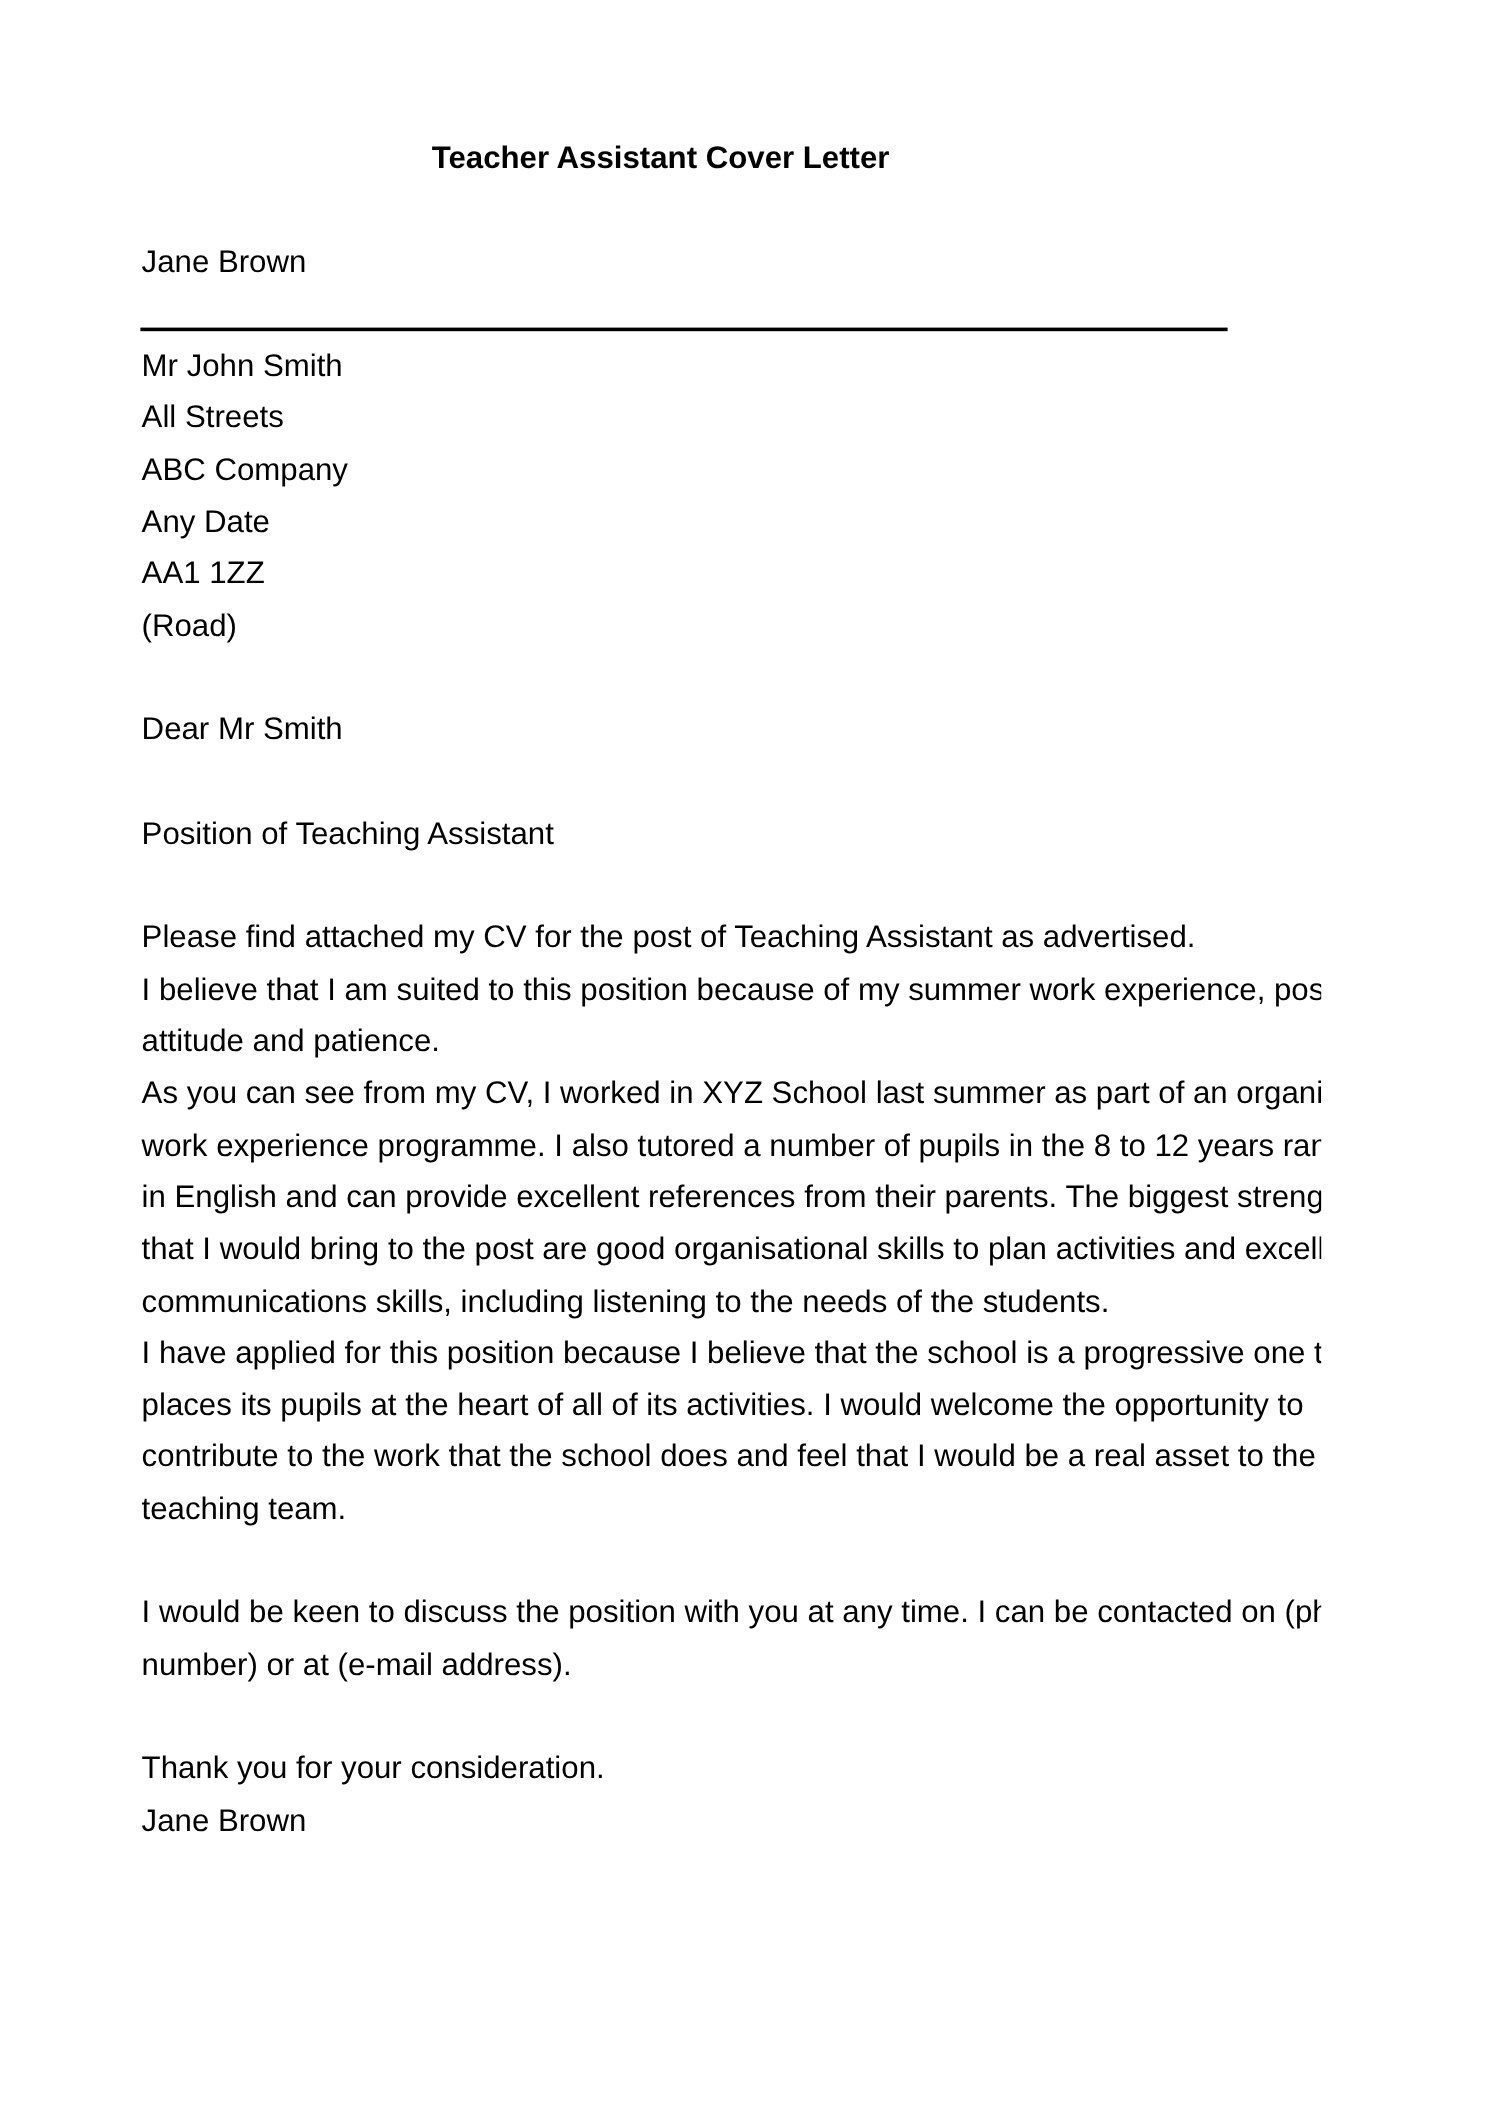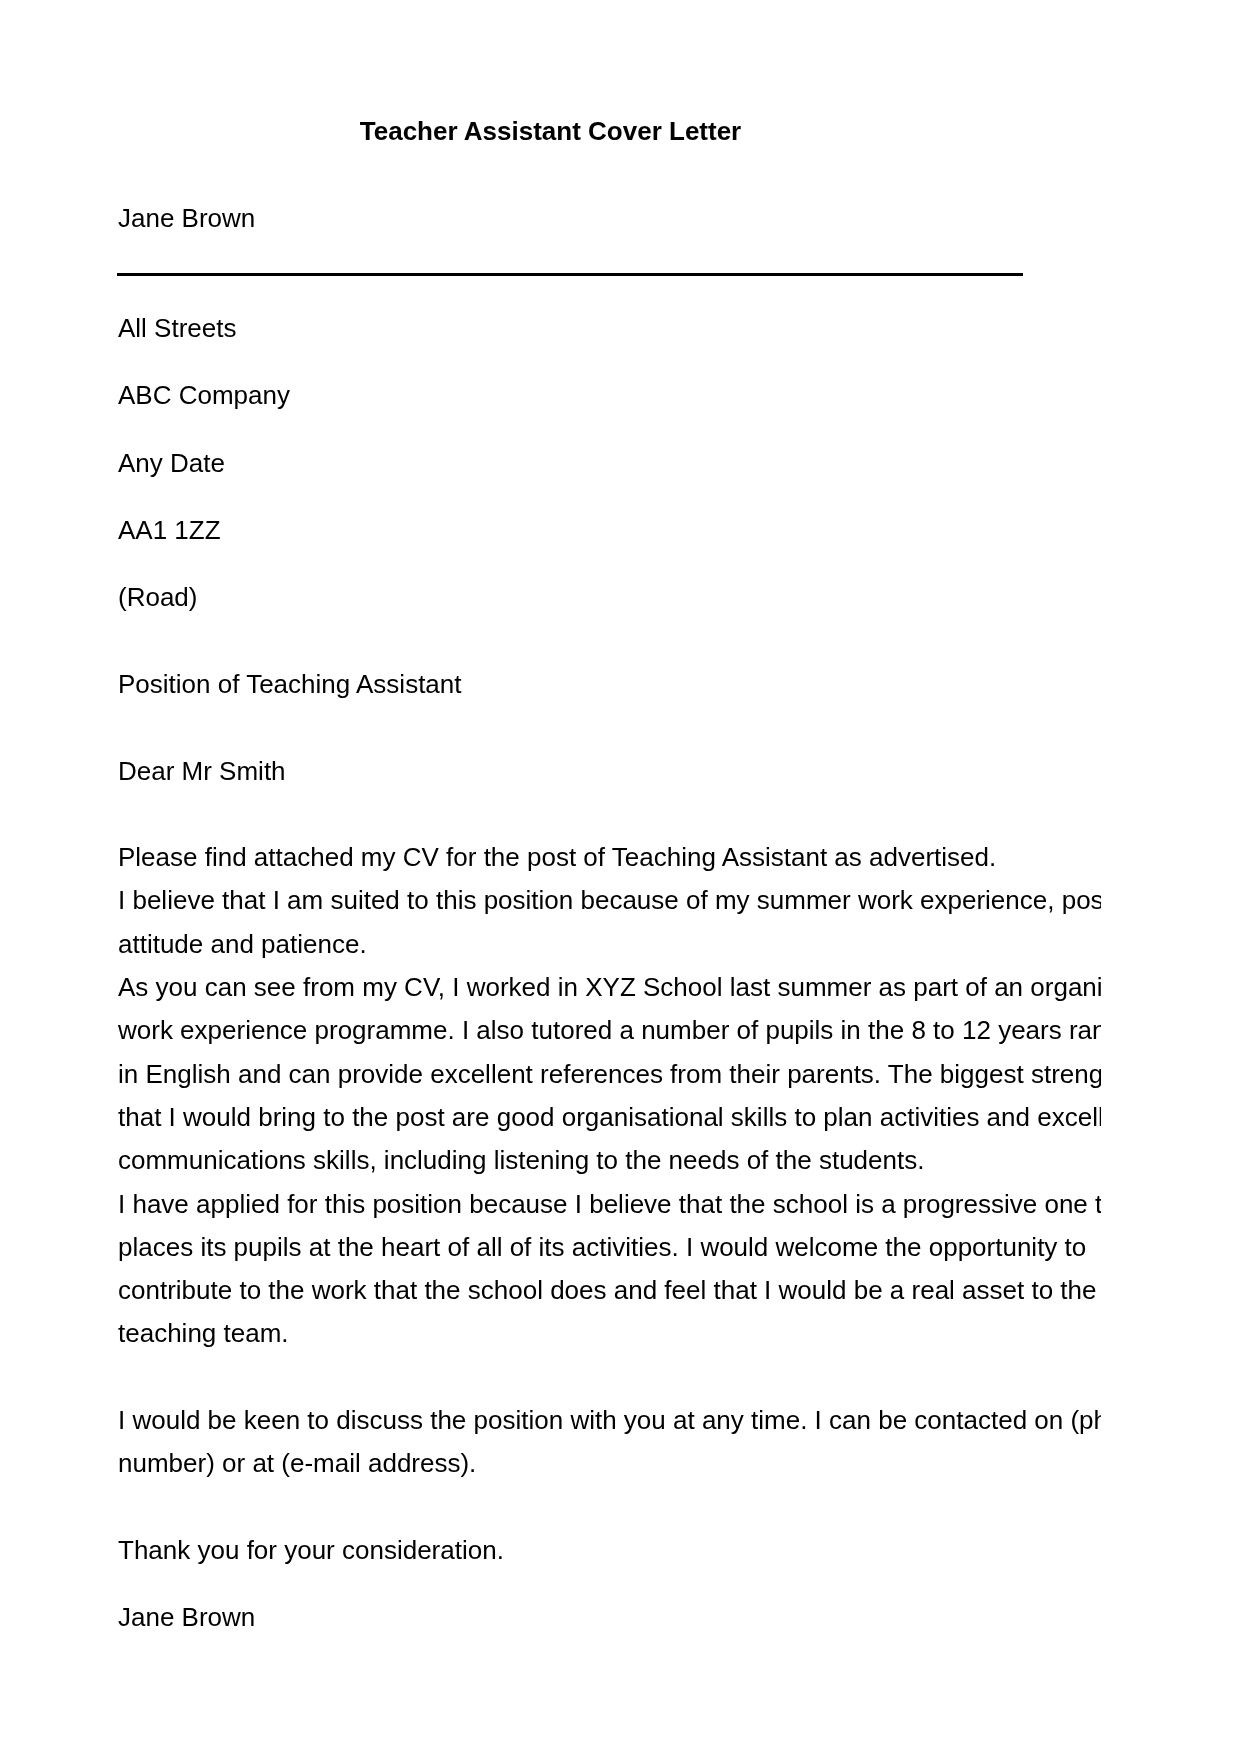--- a/index.html
+++ b/index.html
@@ -23,21 +23,20 @@
   }
   .title {
     font-size: 26px;
     font-weight: bold;
     text-align: center;
     margin: 0 -122px 43.3px -118px;
     line-height: 43.3px;
   }
   .line {
     white-space: pre;
-    margin-top: 24px;
   }
   .block {
     white-space: pre;
   }
   .gap-after {
     margin-bottom: 43.3px;
   }
   .divider-slot {
     position: relative;
     height: 43.3px;
@@ -57,29 +56,30 @@
   <div class="content">
 
     <h1 class="title">Teacher Assistant Cover Letter</h1>
 
     <div class="line">Jane Brown</div>
 
     <div class="divider-slot">
       <div class="divider-line"></div>
     </div>
 
+    <div class="line">Mr John Smith</div>
     <div class="line">All Streets</div>
     <div class="line">ABC Company</div>
     <div class="line">Any Date</div>
     <div class="line">AA1 1ZZ</div>
     <div class="line gap-after">(Road)</div>
 
+    <div class="line gap-after">Dear Mr Smith</div>
+
     <div class="line gap-after">Position of Teaching Assistant</div>
-
-    <div class="line gap-after">Dear Mr Smith</div>
 
     <div class="block gap-after">Please find attached my CV for the post of Teaching Assistant as advertised.
 I believe that I am suited to this position because of my summer work experience, positive
 attitude and patience.
 As you can see from my CV, I worked in XYZ School last summer as part of an organised
 work experience programme. I also tutored a number of pupils in the 8 to 12 years range
 in English and can provide excellent references from their parents. The biggest strengths
 that I would bring to the post are good organisational skills to plan activities and excellent
 communications skills, including listening to the needs of the students.
 I have applied for this position because I believe that the school is a progressive one that

